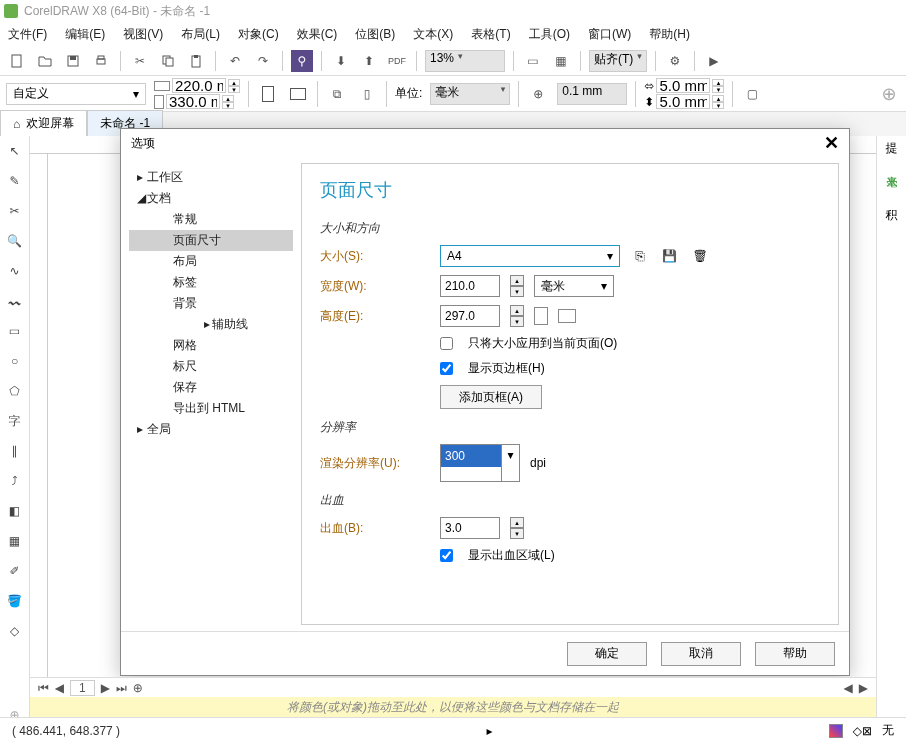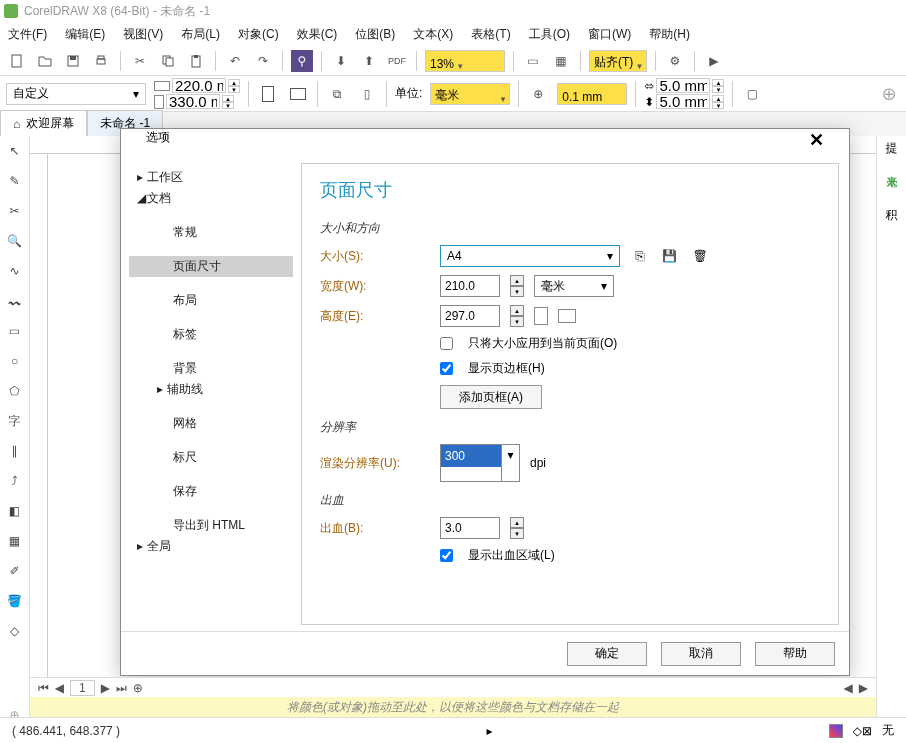--- a/index.html
+++ b/index.html
@@ -11,21 +11,21 @@
 
 
 .menubar { height: 24px; background: #fff; display: flex; align-items: center; padding: 0 8px; gap: 18px; }
 .menubar span { color: #222; cursor: pointer; }
 
 
 .toolbar { height: 30px; background: #fff; border-bottom: 1px solid #ddd; display: flex; align-items: center; padding: 0 6px; gap: 6px; }
 .toolbar .sep { width: 1px; height: 20px; background: #ccc; margin: 0 2px; }
 .tb-btn { width: 22px; height: 22px; display: flex; align-items: center; justify-content: center; color: #555; cursor: pointer; }
 .tb-btn svg { width: 16px; height: 16px; }
-.tb-combo { height: 22px; border: 1px solid #ccc; padding: 0 4px; display: flex; align-items: flex-end; background: #fde047; }
+.tb-combo { height: 22px; border: 1px solid #ccc; padding: 0 4px; display: flex; align-items: flex-start; background: #e5e5e5; }
 .tb-combo .arrow { margin-left: 4px; font-size: 9px; color: #555; }
 
 
 .propbar { height: 36px; background: #fff; border-bottom: 1px solid #ddd; display: flex; align-items: center; padding: 0 6px; gap: 8px; }
 .prop-combo { height: 22px; border: 1px solid #ccc; padding: 0 6px; display: flex; align-items: center; min-width: 140px; background: #fff; }
 .dim-group { display: flex; flex-direction: column; gap: 1px; }
 .dim-row { display: flex; align-items: center; gap: 2px; }
 .dim-row .ic { width: 14px; height: 12px; border: 1px solid #888; }
 .dim-input { width: 54px; height: 15px; border: 1px solid #ccc; font-size: 15px; padding: 0 2px; }
 .spinners { display: flex; flex-direction: column; }
@@ -42,28 +42,28 @@
 .left-tools .tool { width: 22px; height: 22px; display: flex; align-items: center; justify-content: center; cursor: pointer; color: #444; }
 .workspace { flex: 1; background: #fff; position: relative; }
 .ruler-h { height: 18px; background: #fff; border-bottom: 1px solid #ccc; }
 .ruler-v { width: 18px; background: #fff; border-right: 1px solid #ccc; position: absolute; left: 0; top: 18px; bottom: 0; }
 
 
 .right-tools { width: 30px; background: #fff; border-left: 1px solid #ddd; display: flex; flex-direction: column; align-items: center; padding-top: 4px; gap: 10px; }
 
 
 .dialog { position: absolute; left: 120px; top: 128px; width: 730px; height: 548px; background: #fff; border: 1px solid #888; box-shadow: 0 4px 20px rgba(0,0,0,0.25); display: flex; flex-direction: column; }
-.dlg-title { height: 28px; display: flex; align-items: flex-start; justify-content: space-between; padding: 0 25px; }
+.dlg-title { height: 28px; display: flex; align-items: center; justify-content: space-between; padding: 0 10px; }
 .dlg-title .close { font-size: 18px; cursor: pointer; font-weight: bold; }
 .dlg-body { flex: 1; display: flex; }
 .dlg-tree { width: 180px; padding: 10px 8px; }
 .tree-item { padding: 2px 0 2px 8px; cursor: pointer; color: #222; }
 .tree-item.l1 { padding-left: 8px; }
-.tree-item.l2 { padding-left: 28px; }
-.tree-item.l3 { padding-left: 44px; margin-top: 13px; }
+.tree-item.l2 { padding-left: 28px; text-align: center; }
+.tree-item.l3 { padding-left: 44px; }
 .tree-item.sel { background: #d0d0d0; }
 .tree-item .caret { display: inline-block; width: 10px; }
 .dlg-content { flex: 1; border: 1px solid #ccc; margin: 6px 10px 6px 0; padding: 14px 18px; position: relative; }
 .dlg-content h2 { color: #2196c4; font-size: 18px; font-weight: normal; margin-bottom: 18px; }
 .sect-label { color: #333; margin: 10px 0 8px; font-weight: normal; font-style: italic; }
 .form-row { display: flex; align-items: center; margin: 8px 0; gap: 10px; }
 .form-row label { width: 110px; color: #a16207; }
 .combo { border: 1px solid #888; height: 22px; display: flex; align-items: center; padding: 0 6px; background: #fff; justify-content: space-between; }
 .combo.hl { border-color: #2196c4; width: 180px; }
 .num-input { border: 1px solid #888; height: 22px; width: 60px; padding: 0 4px; display: flex; align-items: center; }

